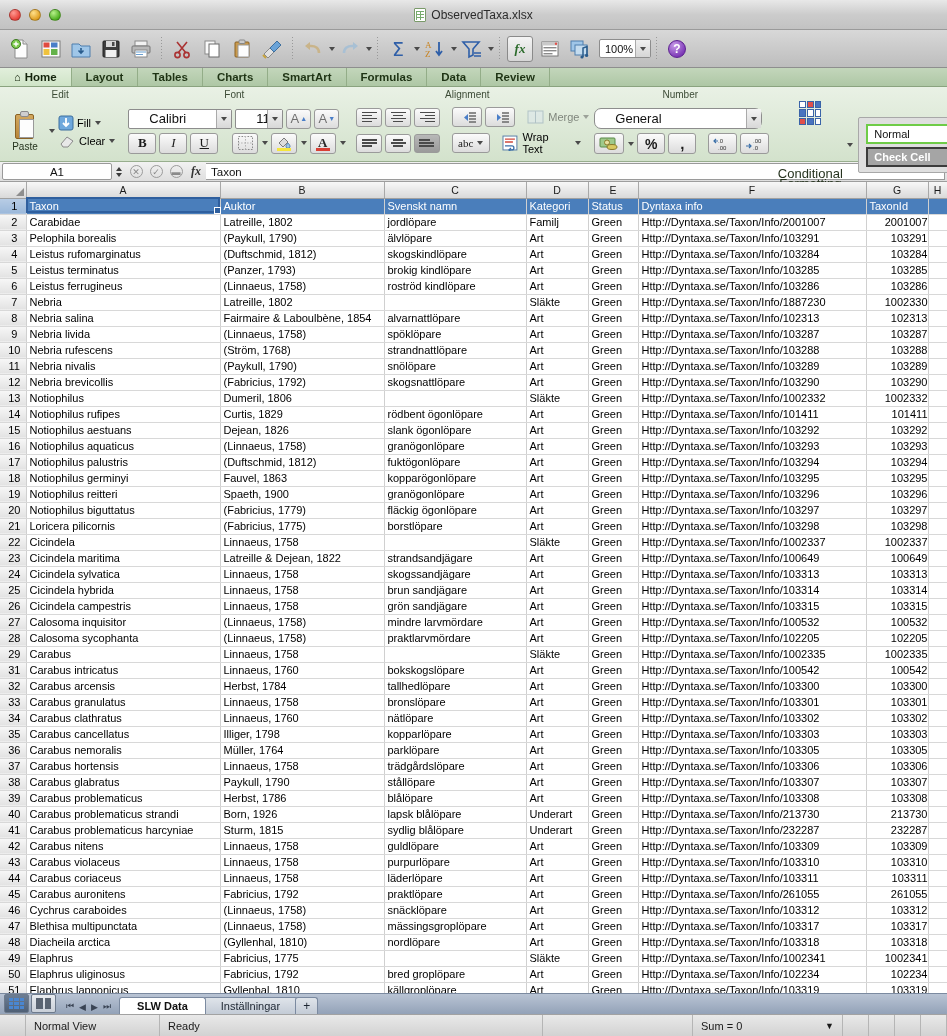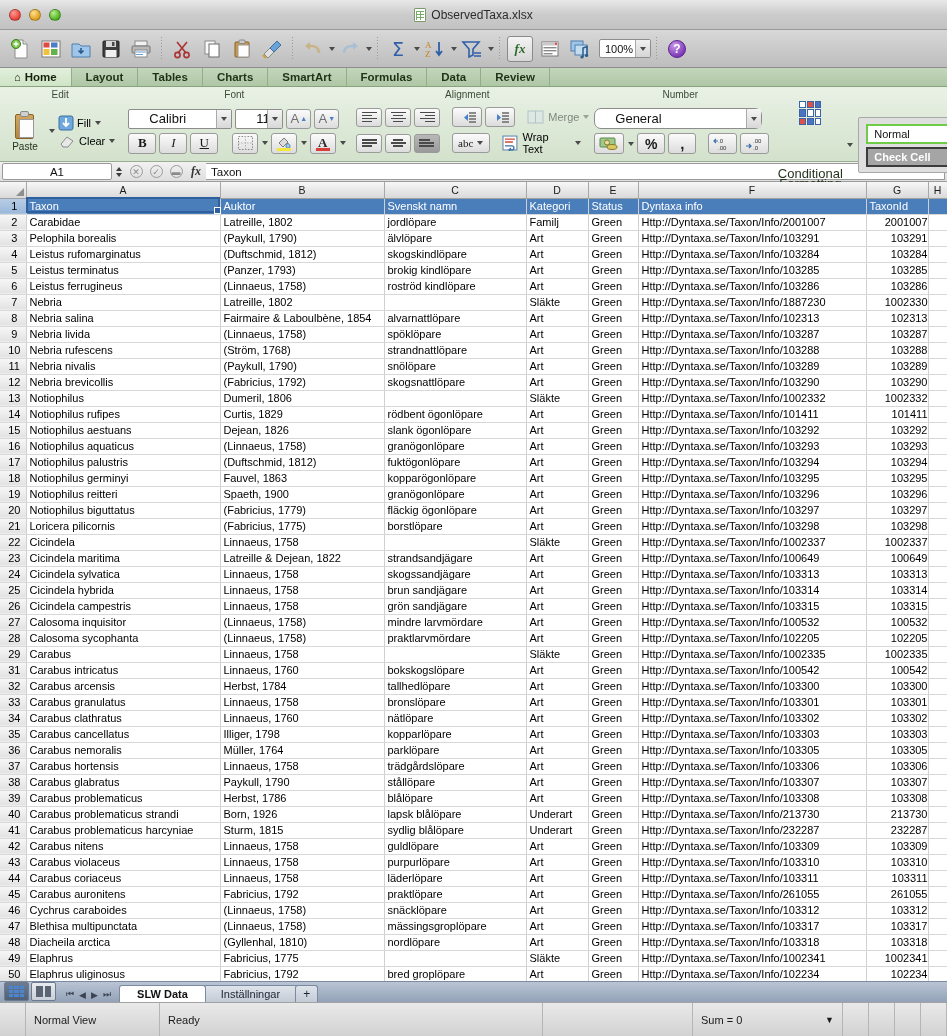--- a/index.html
+++ b/index.html
@@ -245,21 +245,21 @@
     font-size: 11px; border: 1px solid #7b8aa0; border-bottom: none;
     border-radius: 3px 3px 0 0; margin-right: -3px;
     background: linear-gradient(to bottom,#dfe4ea,#c3cbd6); color: #1c2531;
     transform: skewX(-0deg);
   }
   .stab.active { background: #fff; font-weight: bold; color: #111; z-index: 3; }
   .stab.plus { padding: 0 7px; font-size: 12px; }
   .tabrest { flex: 1; }
 
   .statusbar {
-    height: 34px; display: flex; align-items: stretch;
+    height: 22px; display: flex; align-items: stretch;
     background: linear-gradient(to bottom,#e9e9e9,#d2d2d2);
     border-top: 1px solid #a2a2a2; flex: 0 0 auto; font-size: 11px; color: #1a1a1a;
   }
   .scell { display: flex; align-items: center; padding: 0 8px; border-right: 1px solid #b5b5b5; }
   .scell.grow { flex: 1; }
   .sum { display: flex; align-items: center; gap: 40px; padding: 0 8px; border-right: 1px solid #b5b5b5;
          min-width: 150px; justify-content: space-between; }
   .sq { width: 26px; border-right: 1px solid #b5b5b5; }
 </style>
 </head>

